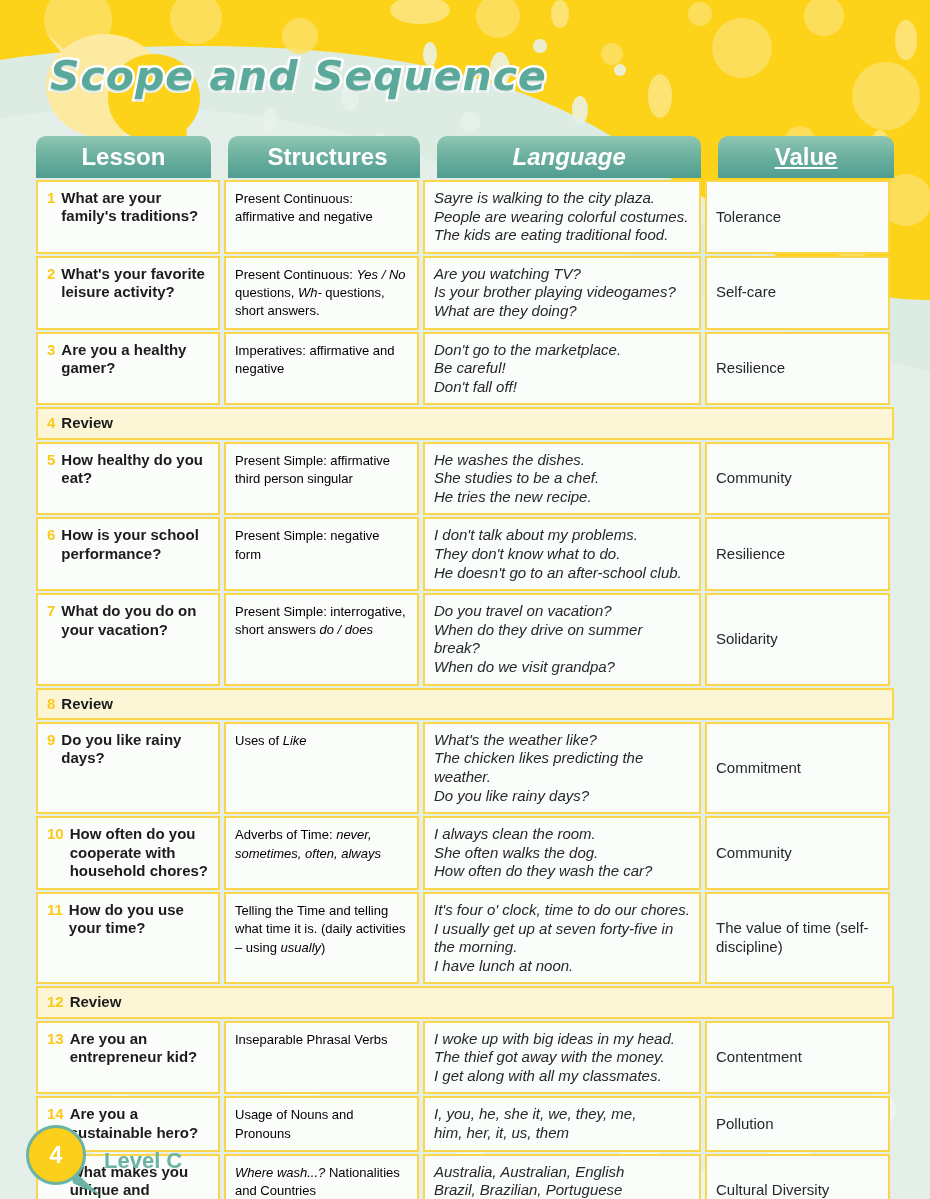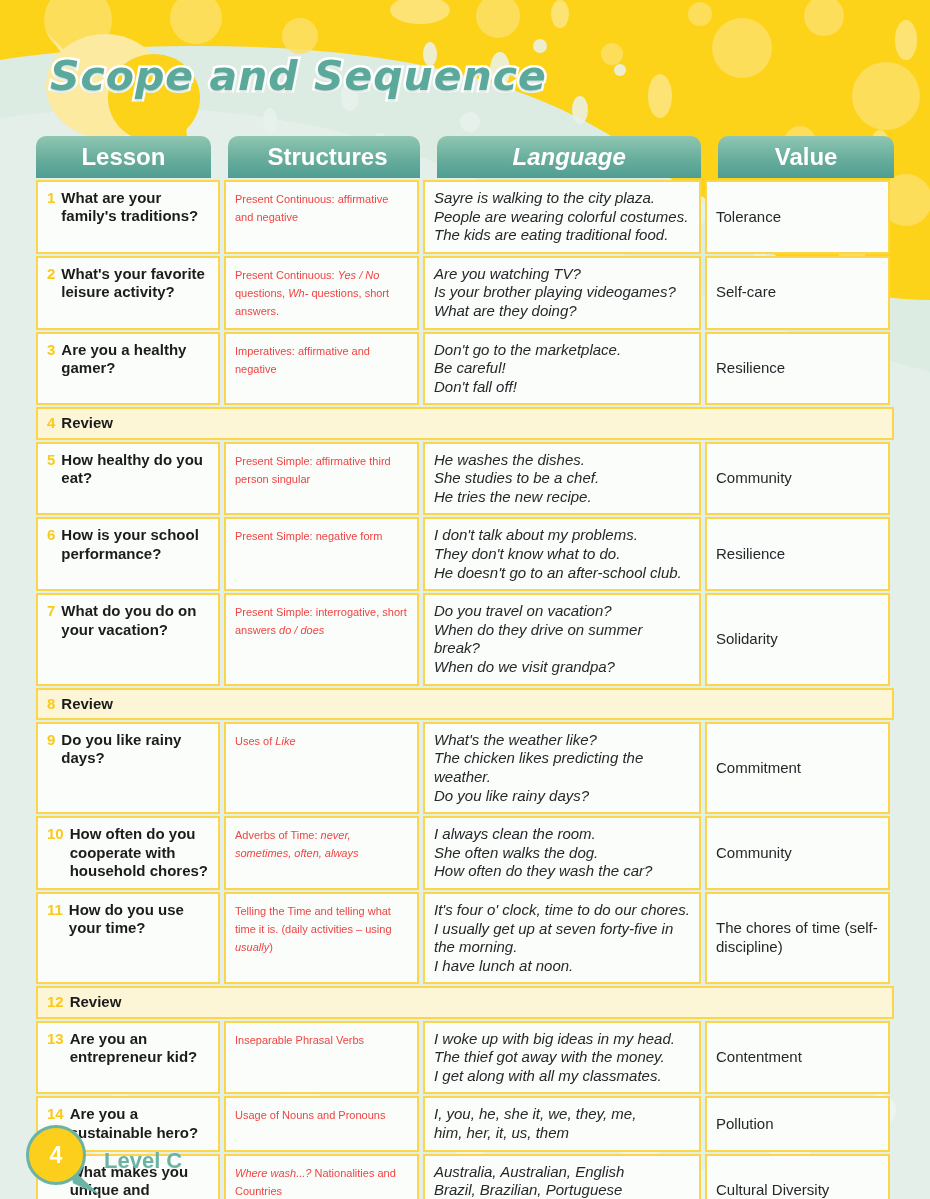--- a/index.html
+++ b/index.html
@@ -39,41 +39,41 @@
   .th{
     height:42px;line-height:42px;text-align:center;color:#ffffff;
     font-size:24px;font-weight:bold;
     border-radius:10px 10px 0 0;
     background:linear-gradient(to bottom,#8fc6b3 0%,#68ad9c 55%,#4f9e92 100%);
     overflow:hidden;
   }
   .th.c1{width:184px;}
   .th.c2{width:195px;padding-left:7px;}
   .th.c3{width:278px;}
-  .th.c4{width:185px;}
+  .th.c4{width:185px;text-decoration:underline;}
   .th.lang{font-style:italic;}
 
   .row{display:flex;gap:4px;margin-top:2px;}
   .cell{
     background:#fafdf9;
     border-top:2px solid #fcd64a;
     border-bottom:2px solid #fcd64a;
     border-left:2px solid #fcd64a;
     border-right:2px solid #fcd64a;
     box-sizing:border-box;
     padding:7px 8px 7px 9px;
   }
   .cell.c1{width:184px;display:flex;gap:6px;align-items:flex-start;}
   .cell.c2{width:195px;}
   .cell.c3{width:278px;}
   .cell.c4{width:185px;display:flex;align-items:center;}
 
   .lesson-num{color:#fbc91a;font-weight:bold;font-size:15px;line-height:1.22;flex:0 0 auto;}
   .lesson-title{color:#1c1c1c;font-weight:bold;font-size:15px;line-height:1.22;}
-  .structures{color:#ef4444;font-size:11px;line-height:1.25;text-align:right;}
+  .structures{color:#000000;font-size:13px;line-height:1.25;text-align:right;}
   .language{color:#26272a;font-size:15px;line-height:1.24;font-style:italic;}
   .value{color:#26272a;font-size:15px;line-height:1.25;}
   em{font-style:italic;}
 
   .review-row{margin-top:2px;}
   .review{
     width:858px;box-sizing:border-box;
     background:#fdf6d6;
     border:2px solid #fcd64a;
     padding:5px 9px;
@@ -292,21 +292,21 @@
         </div>
       </div>
       <div class="row">
         <div class="cell c1">
           <span class="lesson-num">11</span>
           <span class="lesson-title">How do you use your time?</span>
         </div>
         <div class="cell c2"><span class="structures">Telling the Time and telling what time it is. (daily activities – using <em>usually</em>)</span></div>
         <div class="cell c3"><span class="language">It's four o' clock, time to do our chores.<br>I usually get up at seven forty-five in the morning.<br>I have lunch at noon.</span></div>
         <div class="cell c4">
-          <span class="value">The chores of time (self-discipline)</span>
+          <span class="value">The value of time (self-discipline)</span>
         </div>
       </div>
       <div class="review-row">
         <div class="review">
           <span class="lesson-num">12</span>
           <span class="lesson-title">Review</span>
         </div>
       </div>
       <div class="row">
         <div class="cell c1">

